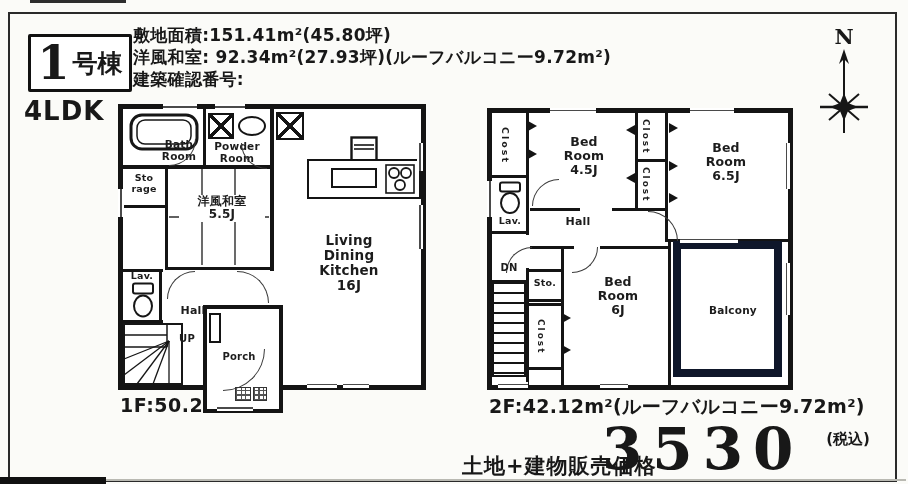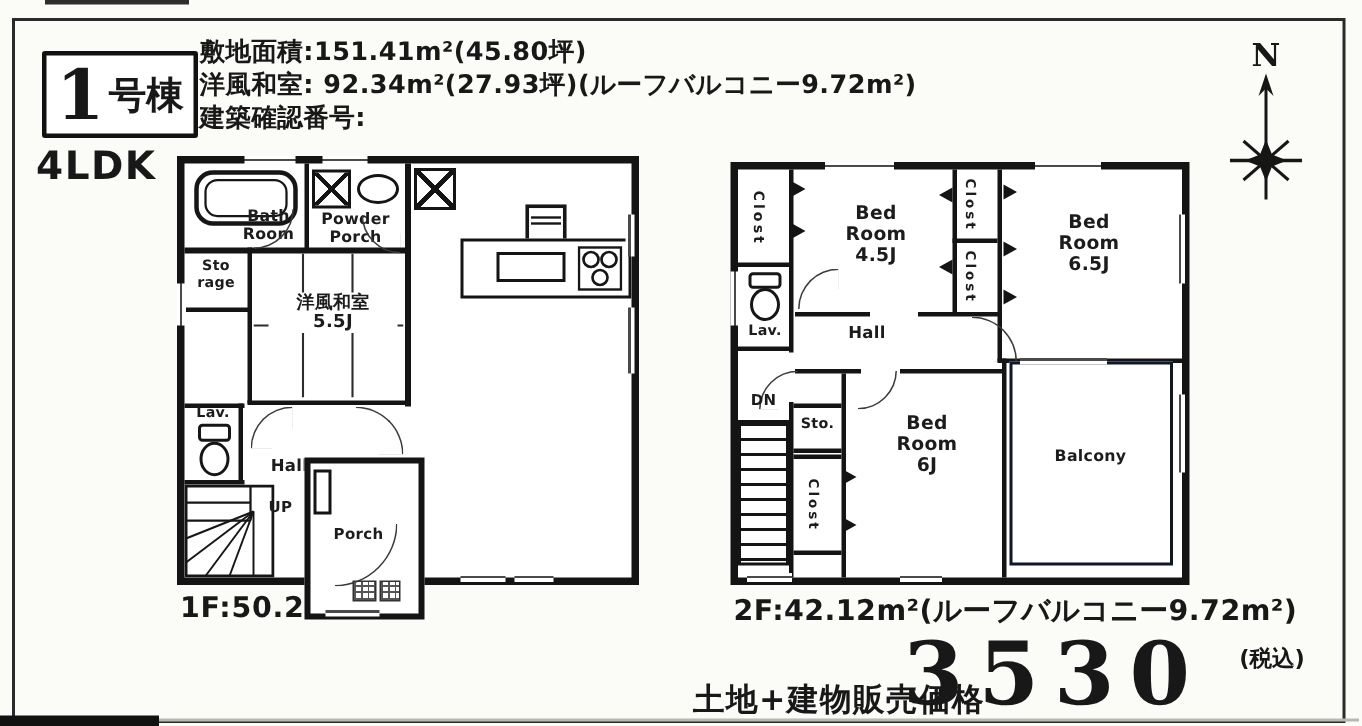--- a/index.html
+++ b/index.html
@@ -72,37 +72,41 @@
   <svg class="abs" style="left:6px;top:4px" width="70" height="38" viewBox="0 0 70 38">
     <rect x="2" y="2" width="66" height="34" rx="11" fill="#fff" stroke="#161616" stroke-width="3"></rect>
     <rect x="8" y="7" width="54" height="24" rx="8" fill="none" stroke="#161616" stroke-width="1.5"></rect>
   </svg>
   <div class="lb" style="left:20px;top:30px;width:72px;font-size:10.5px">Bath
 Room</div>
 
   <div class="xbox" style="left:85px;top:4px;width:26px;height:26px"></div>
   <div class="oval" style="left:115px;top:7px;width:28px;height:20px"></div>
   <div class="lb" style="left:84px;top:32px;width:60px;font-size:10.5px">Powder
-Porch</div>
+Room</div>
 
   <div class="xbox" style="left:153px;top:3px;width:28px;height:28px"></div>
   <svg class="abs" style="left:227px;top:27px" width="28" height="26" viewBox="0 0 28 26">
     <rect x="1.5" y="1.5" width="25" height="23" fill="#fff" stroke="#161616" stroke-width="2.4"></rect>
     <line x1="4" y1="9" x2="24" y2="9" stroke="#161616" stroke-width="1.6"></line>
     <line x1="4" y1="13" x2="24" y2="13" stroke="#161616" stroke-width="1.6"></line>
   </svg>
   <div class="box" style="left:184px;top:50px;width:114px;height:40px;border-width:2.5px">
     <div class="box" style="left:22px;top:7px;width:46px;height:20px"></div>
     <svg class="abs" style="left:76px;top:3px" width="30" height="30" viewBox="0 0 30 30">
       <rect x="1" y="1" width="28" height="28" fill="none" stroke="#161616" stroke-width="1.6"></rect>
       <circle cx="9" cy="9" r="5" fill="none" stroke="#161616" stroke-width="1.8"></circle>
       <circle cx="21" cy="9" r="5" fill="none" stroke="#161616" stroke-width="1.8"></circle>
       <circle cx="15" cy="21" r="5" fill="none" stroke="#161616" stroke-width="1.8"></circle>
     </svg>
   </div>
+  <div class="lb" style="left:178px;top:124px;width:96px;font-size:13.5px">Living
+Dining
+Kitchen
+16J</div>
 
   <div class="lb" style="left:0;top:64px;width:42px;font-size:9.5px">Sto
 rage</div>
 
   <svg class="abs" style="left:46px;top:60px" width="100" height="96" viewBox="0 0 100 96">
     <line x1="33" y1="0" x2="33" y2="96" stroke="#2c2c2c" stroke-width="1.4"></line>
     <line x1="66" y1="0" x2="66" y2="96" stroke="#2c2c2c" stroke-width="1.4"></line>
     <line x1="0" y1="48" x2="100" y2="48" stroke="#2c2c2c" stroke-width="1.4"></line>
   </svg>
   <div class="lb" style="left:56px;top:86px;width:86px;font-size:12px;background:#fff">洋風和室
@@ -201,21 +205,21 @@
 6.5J</div>
   <div class="lb" style="left:64px;top:103px;width:44px">Hall</div>
   <div class="lb" style="left:39px;top:165px;width:28px;font-size:9.5px">Sto.</div>
   <div class="lb vert" style="left:44px;top:200px;height:48px;font-size:9px">Clost</div>
   <div class="trir" style="left:70px;top:200px"></div>
   <div class="trir" style="left:70px;top:232px"></div>
   <div class="lb" style="left:78px;top:162px;width:96px;font-size:12.5px">Bed
 Room
 6J</div>
 
-  <div class="abs" style="left:181px;top:128px;width:109px;height:136px;border:2px solid #0f172a;background:#fff">
+  <div class="abs" style="left:181px;top:128px;width:109px;height:136px;border:8px solid #0f172a;background:#fff">
     <div class="lb" style="left:14px;top:56px;width:76px;font-size:10.5px">Balcony</div>
   </div>
 
   <div class="arc a-tl" style="left:40px;top:66px;width:27px;height:27px"></div>
   <div class="arc a-tr" style="left:156px;top:98px;width:30px;height:30px"></div>
   <div class="arc a-br" style="left:80px;top:134px;width:26px;height:26px"></div>
   <div class="arc a-tl" style="left:14px;top:134px;width:26px;height:26px"></div>
 
   <div class="winh" style="left:58px;top:-5px;width:46px"></div>
   <div class="winh" style="left:198px;top:-5px;width:44px"></div>

